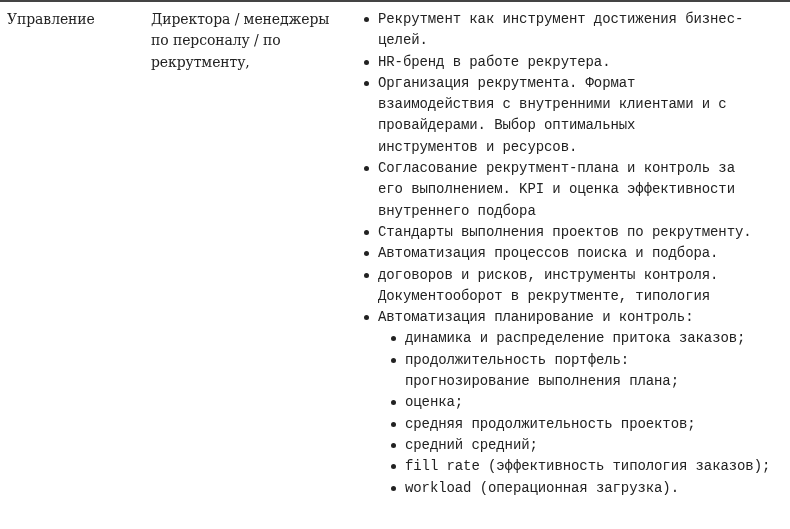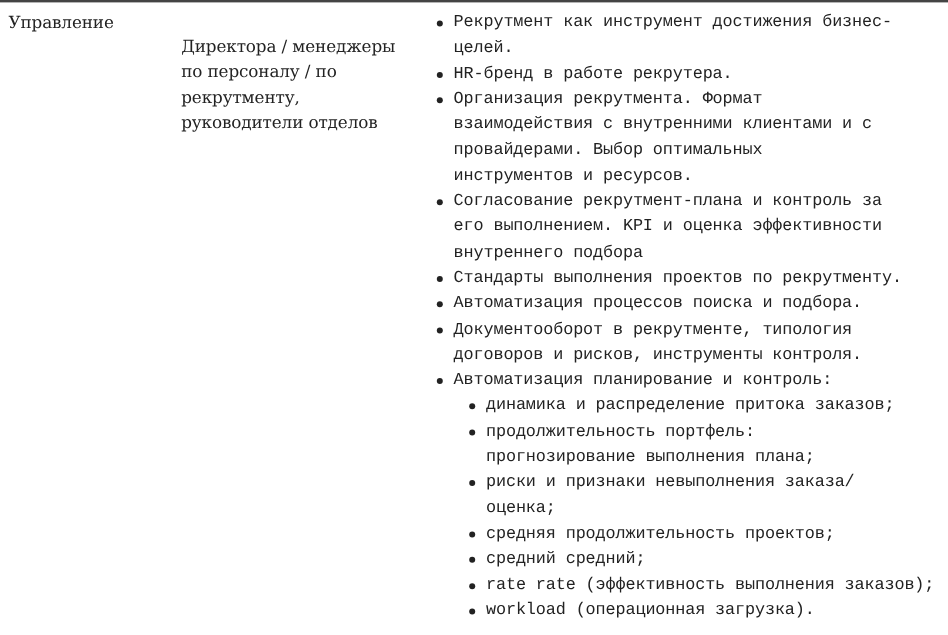--- a/index.html
+++ b/index.html
@@ -1,21 +1,21 @@
 <!DOCTYPE html>
 <html><head>
 <meta charset="utf-8">
 <style>
   html, body { margin: 0; padding: 0; background: #ffffff; }
   body { width: 790px; height: 529px; overflow: hidden; position: relative;
          font-family: "DejaVu Serif", "Liberation Serif", serif; color: #222; }
   .top-rule { position: absolute; left: 0; top: 0; width: 790px; height: 2px; background: #444; }
   .cell { position: absolute; top: 9px; font-size: 14px; line-height: 21.3px; letter-spacing: -0.1px; }
   .col1 { left: 7px; width: 130px; }
-  .col2 { left: 151px; width: 210px; margin-top: 20px; }
+  .col2 { left: 151px; width: 210px; }
   .col3 { left: 363px; width: 427px; }
   ul { margin: 0; padding: 0; list-style: none; }
   li { position: relative; padding-left: 15px; font-family: Liberation Mono, monospace; }
   li::before { content: ""; position: absolute; left: 1px; top: 8px; width: 5px; height: 5px;
                border-radius: 50%; background: #222; }
   ul.sub { margin-left: 12px; }
   .line { display: block; white-space: nowrap; }
 </style>
 </head>
 <body>
@@ -23,21 +23,20 @@
 <div class="top-rule"></div>
 
 <div class="cell col1">
   <span class="line">Управление</span>
 </div>
 
 <div class="cell col2">
   <span class="line">Директора / менеджеры</span>
   <span class="line">по персоналу / по</span>
   <span class="line">рекрутменту,</span>
-  <span class="line">руководители отделов</span>
 </div>
 
 <div class="cell col3">
   <ul>
     <li>
       <span class="line">Рекрутмент как инструмент достижения бизнес-</span>
       <span class="line">целей.</span>
     </li>
     <li>
       <span class="line">HR-бренд в работе рекрутера.</span>
@@ -53,45 +52,44 @@
       <span class="line">его выполнением. KPI и оценка эффективности</span>
       <span class="line">внутреннего подбора</span>
     </li>
     <li>
       <span class="line">Стандарты выполнения проектов по рекрутменту.</span>
     </li>
     <li>
       <span class="line">Автоматизация процессов поиска и подбора.</span>
     </li>
     <li>
+      <span class="line">договоров и рисков, инструменты контроля.</span>
       <span class="line">Документооборот в рекрутменте, типология</span>
-      <span class="line">договоров и рисков, инструменты контроля.</span>
     </li>
     <li>
       <span class="line">Автоматизация планирование и контроль:</span>
       <ul class="sub">
         <li>
           <span class="line">динамика и распределение притока заказов;</span>
         </li>
         <li>
           <span class="line">продолжительность портфель:</span>
           <span class="line">прогнозирование выполнения плана;</span>
         </li>
         <li>
-          <span class="line">риски и признаки невыполнения заказа/</span>
           <span class="line">оценка;</span>
         </li>
         <li>
           <span class="line">средняя продолжительность проектов;</span>
         </li>
         <li>
           <span class="line">средний средний;</span>
         </li>
         <li>
-          <span class="line">rate rate (эффективность выполнения заказов);</span>
+          <span class="line">fill rate (эффективность типология заказов);</span>
         </li>
         <li>
           <span class="line">workload (операционная загрузка).</span>
         </li>
       </ul>
     </li>
   </ul>
 </div>
 
 </body></html>

